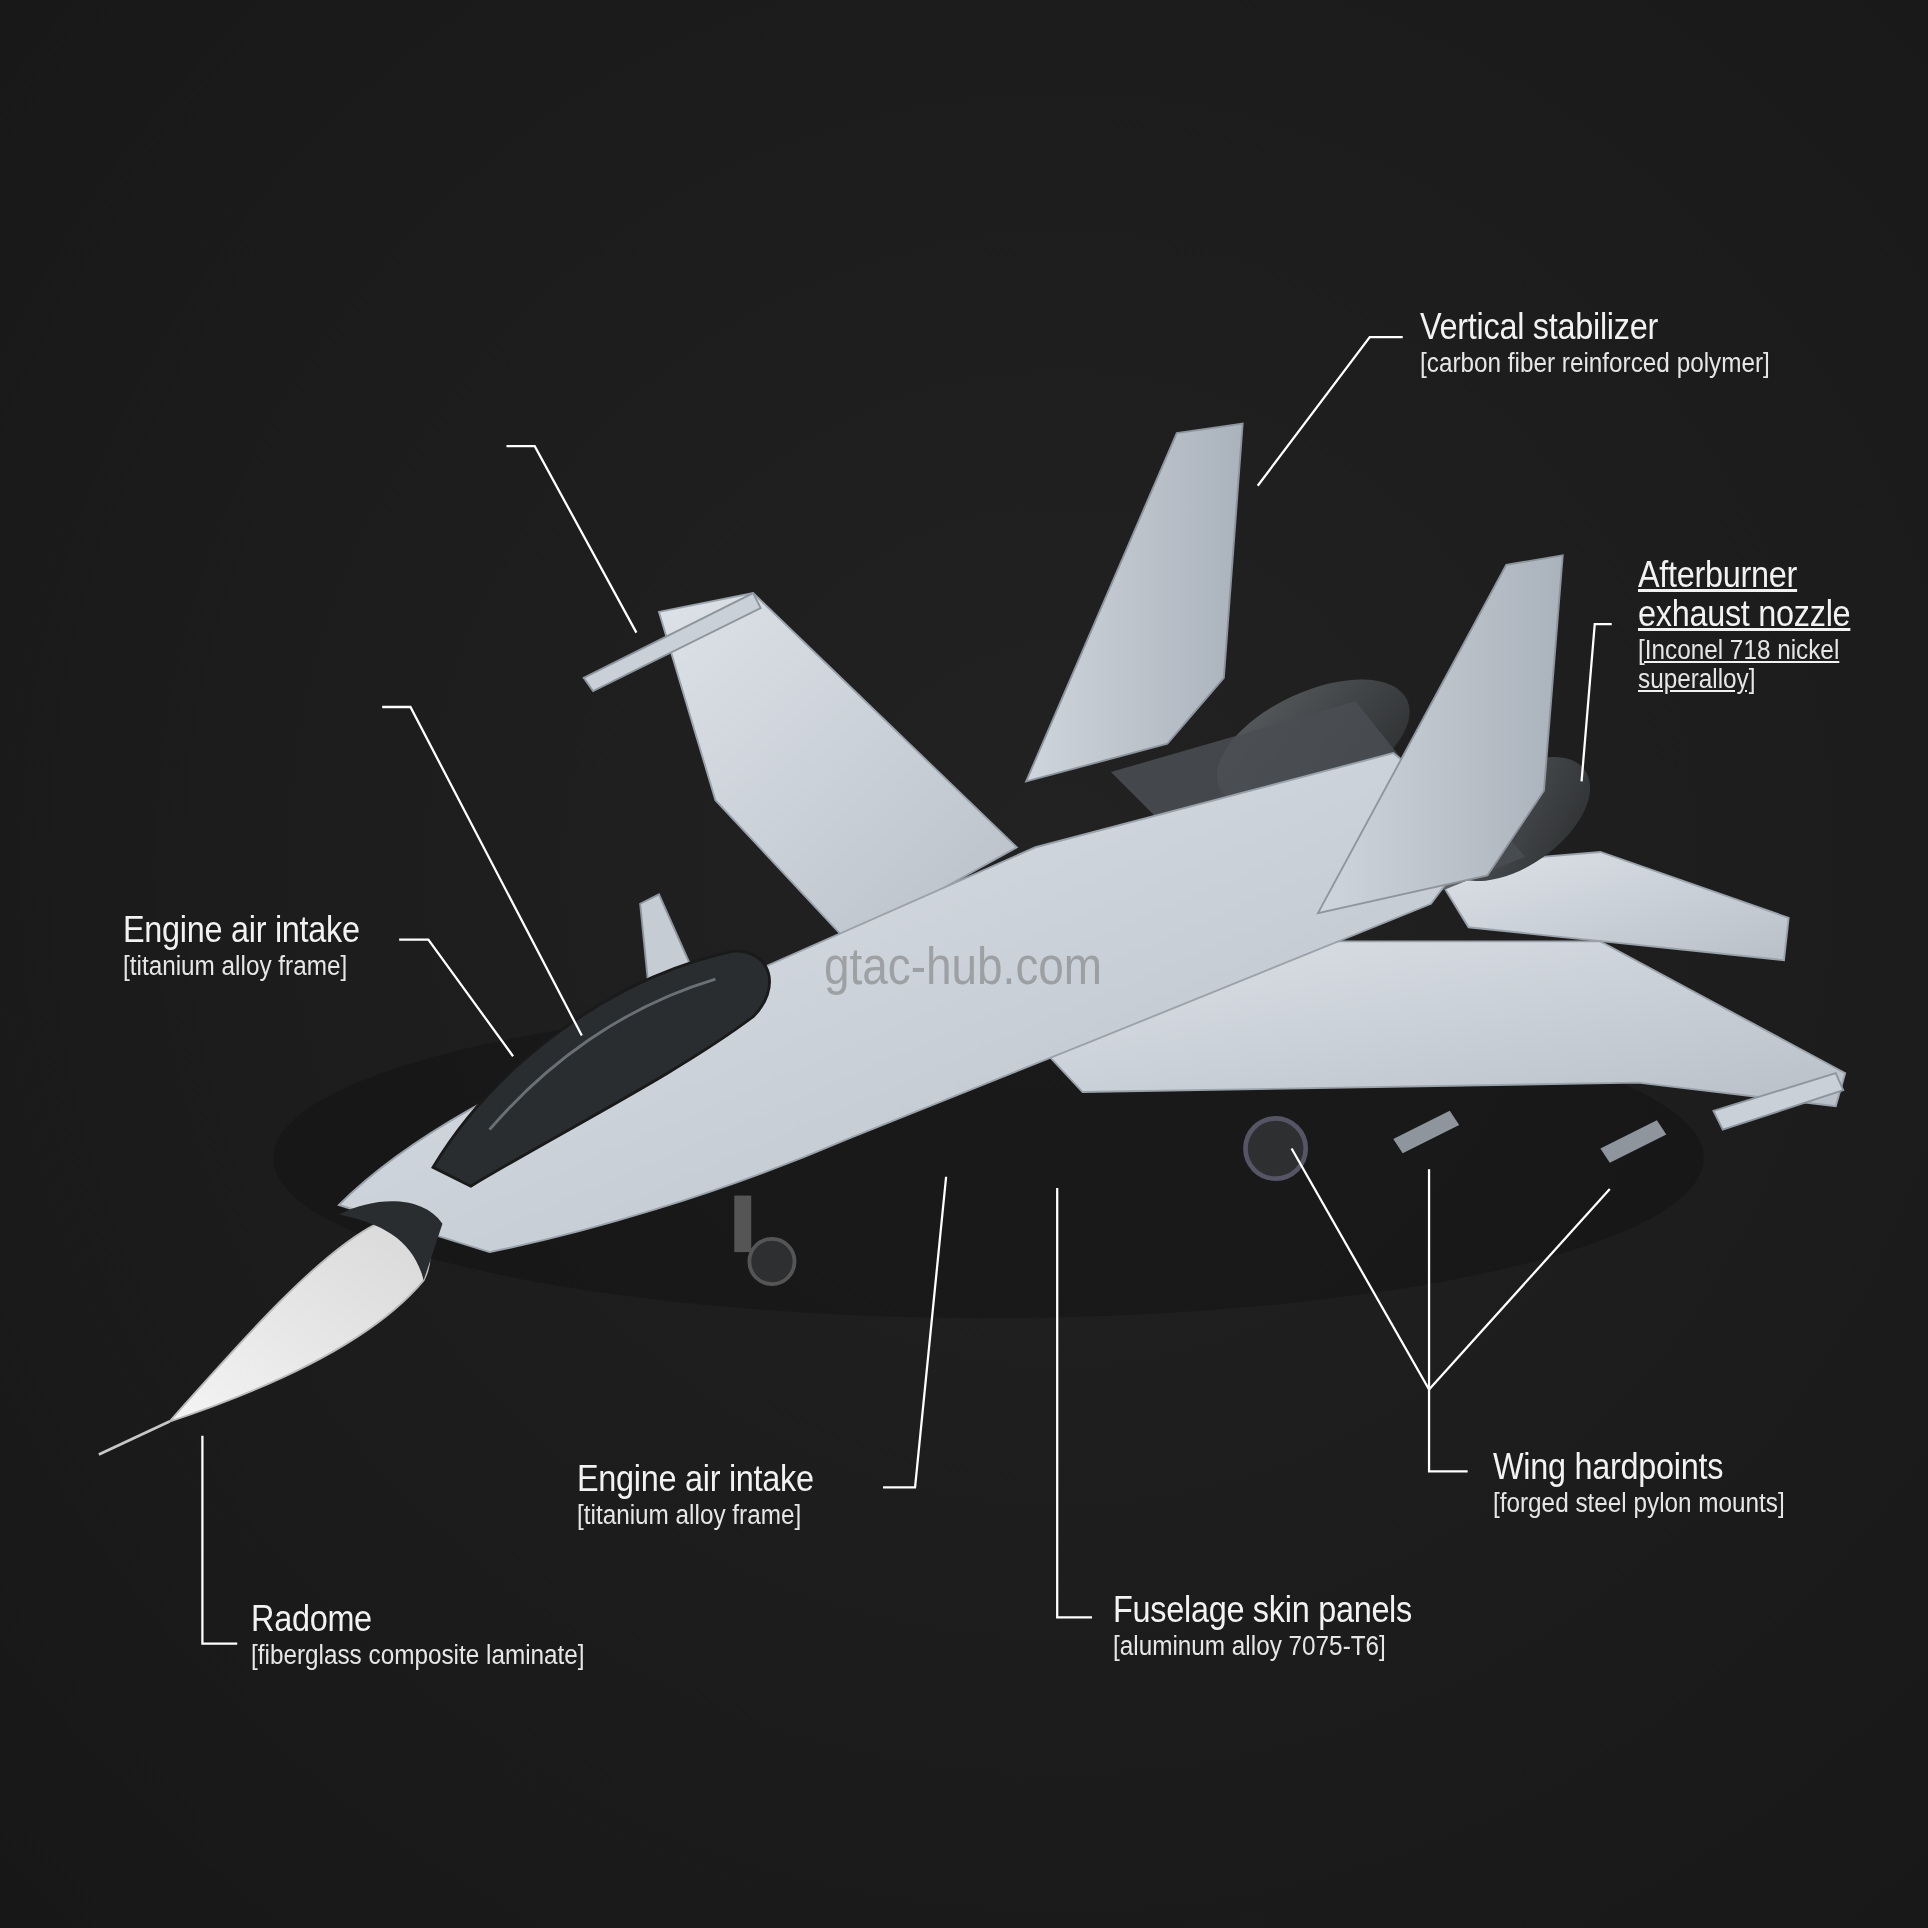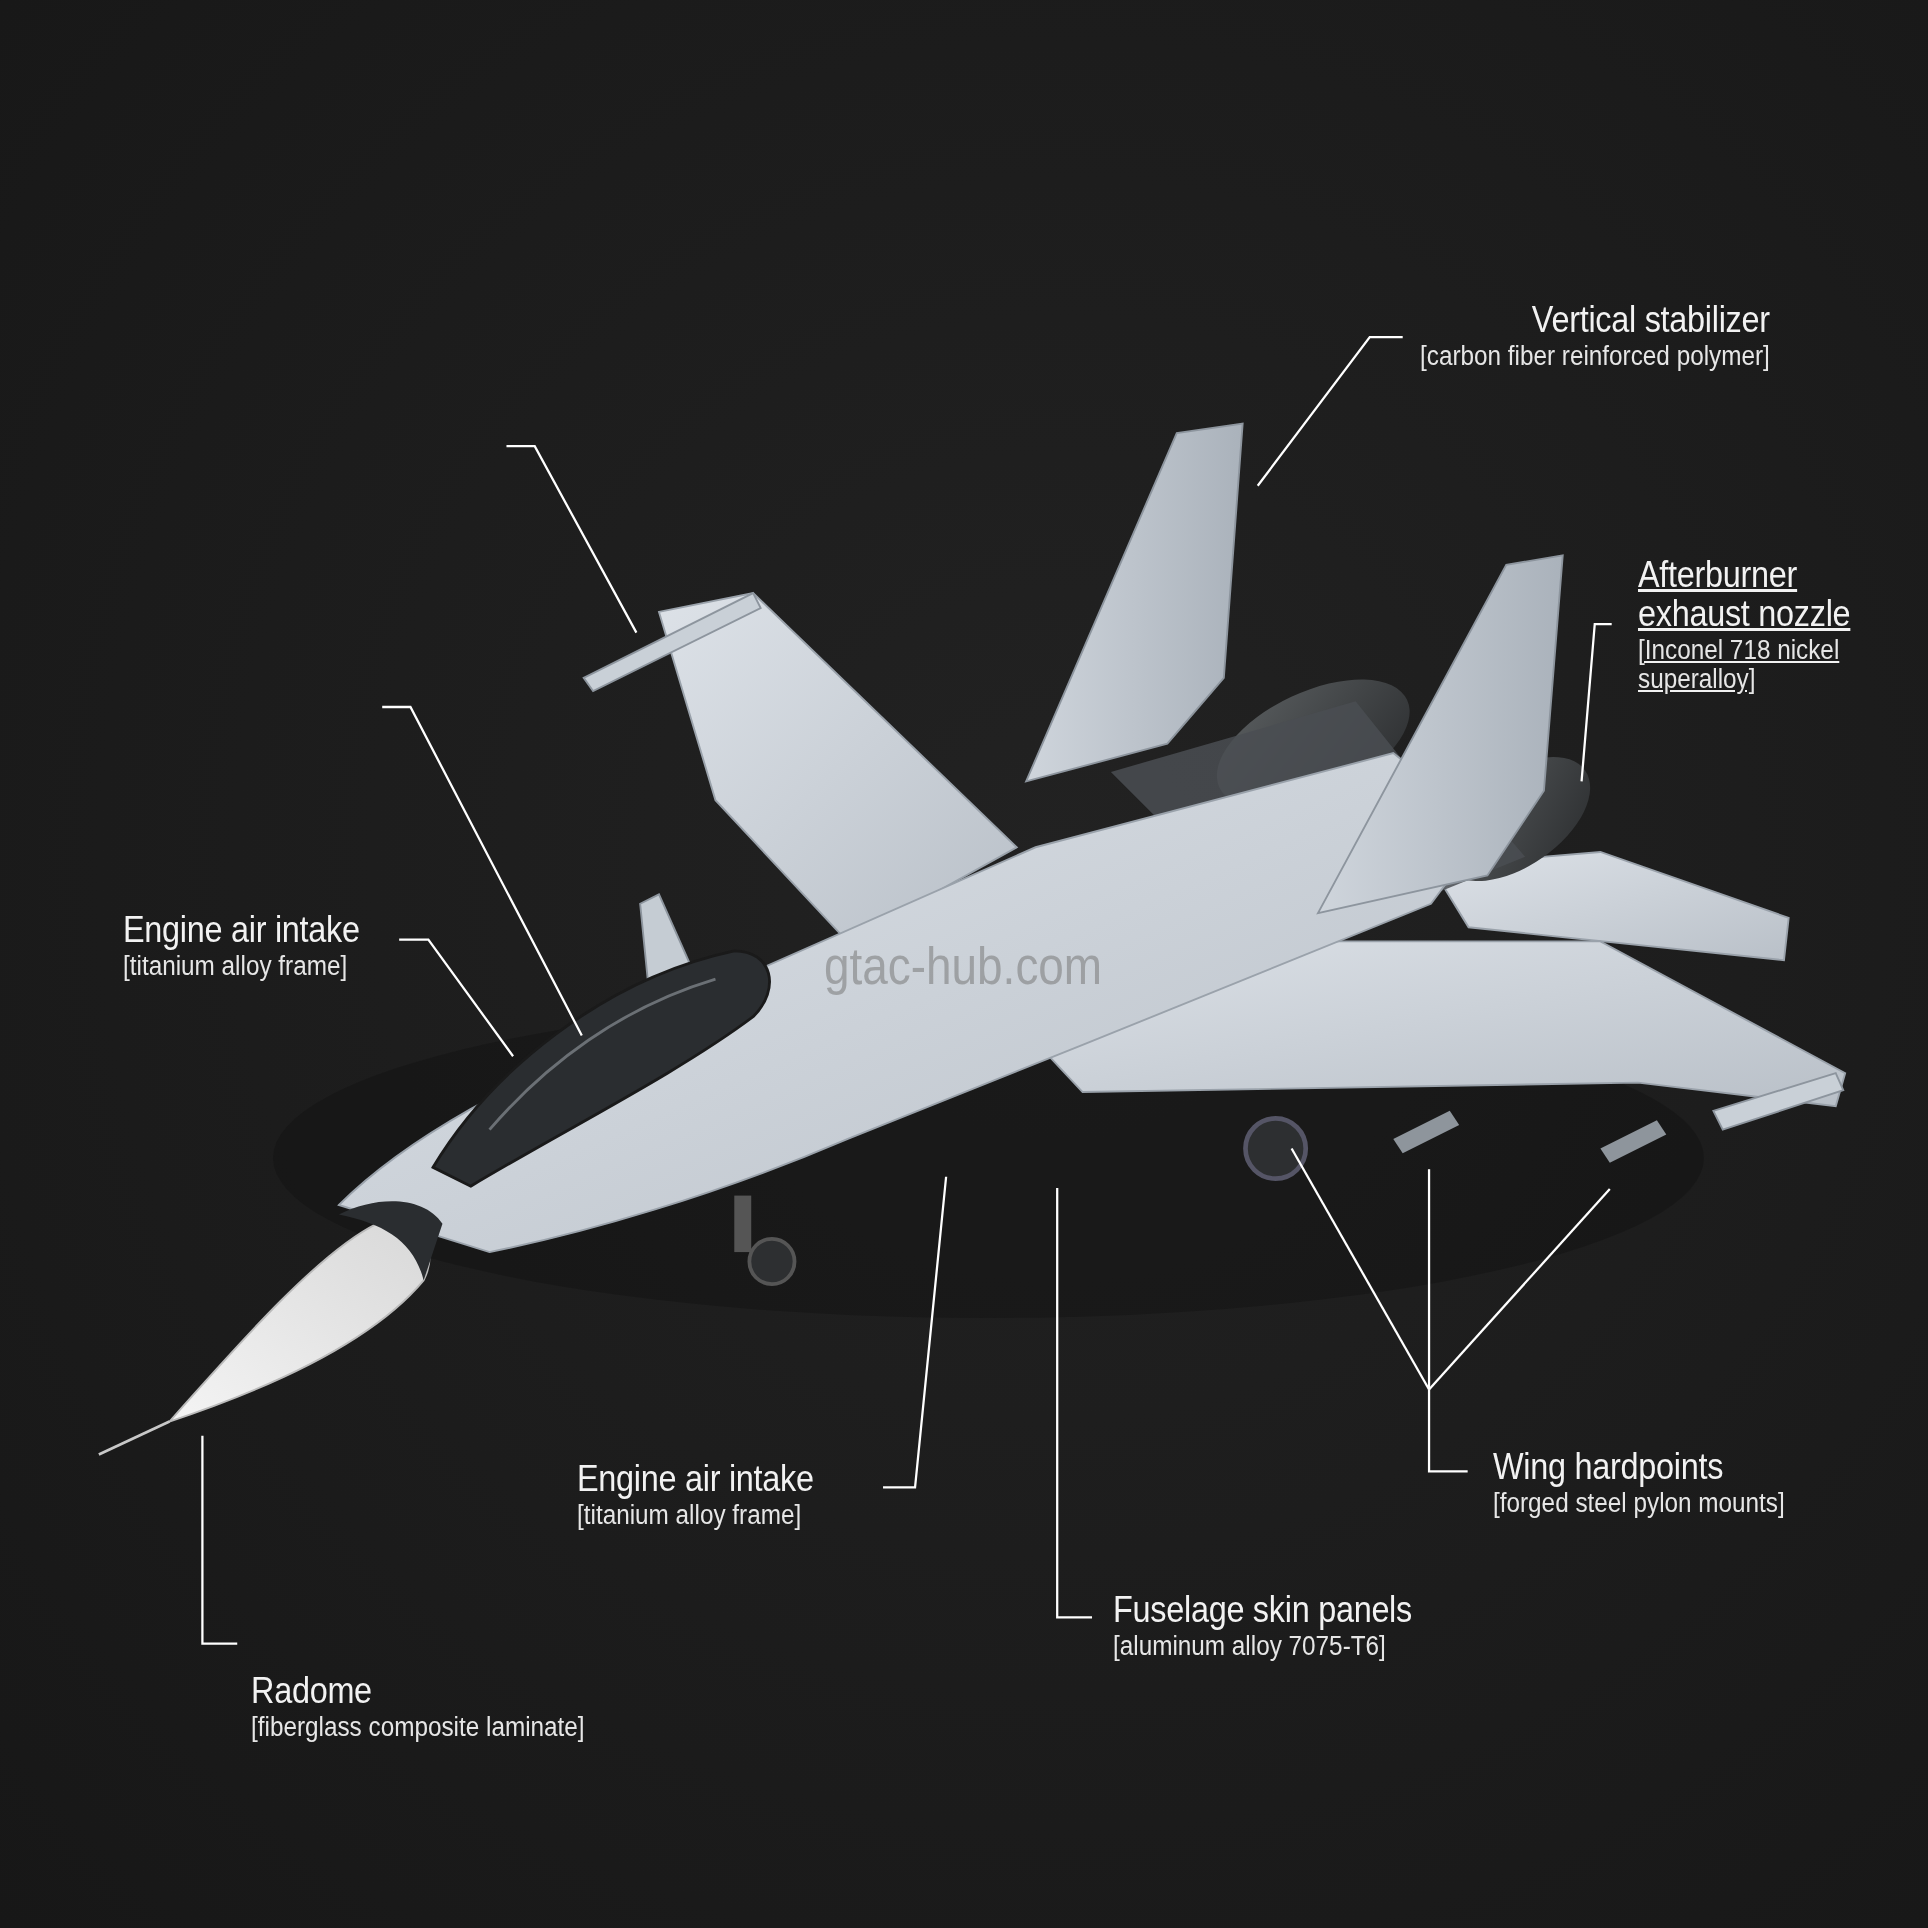--- a/index.html
+++ b/index.html
@@ -85,21 +85,21 @@
     <polyline points="424,998 455,998 545,1122"></polyline>
     <polyline points="938,1580 972,1580 1005,1250"></polyline>
     <polyline points="1160,1718 1123,1718 1123,1262"></polyline>
     <polyline points="252,1746 215,1746 215,1525"></polyline>
     <polyline points="1559,1563 1518,1563 1518,1476"></polyline>
     <line x1="1518" y1="1476" x2="1372" y2="1220"></line>
     <line x1="1518" y1="1476" x2="1518" y2="1242"></line>
     <line x1="1518" y1="1476" x2="1710" y2="1263"></line>
   </svg>
 
-  <div class="label" style="left:1420px; top:301px;text-align:right;">
+  <div class="label" style="left:1420px; top:308px;">
     <span class="title">Vertical stabilizer</span>
     <span class="material">[carbon fiber reinforced polymer]</span>
   </div>
 
 
   <div class="label" style="left:1638px; top:556px;text-decoration:underline;">
     <span class="title" style="white-space:pre-line;">Afterburner
 exhaust nozzle</span>
     <span class="material">[Inconel 718 nickel
 superalloy]</span>
@@ -119,20 +119,20 @@
   <div class="label" style="left:1481px; top:1448px;margin-left:12px;">
     <span class="title">Wing hardpoints</span>
     <span class="material">[forged steel pylon mounts]</span>
   </div>
 
   <div class="label" style="left:1113px; top:1591px;">
     <span class="title">Fuselage skin panels</span>
     <span class="material">[aluminum alloy 7075-T6]</span>
   </div>
 
-  <div class="label" style="left:251px; top:1672px;">
+  <div class="label" style="left:251px; top:1600px;">
     <span class="title">Radome</span>
     <span class="material">[fiberglass composite laminate]</span>
   </div>
 
   <div class="watermark">gtac-hub.com</div>
 </div>
 
 
 </body></html>

